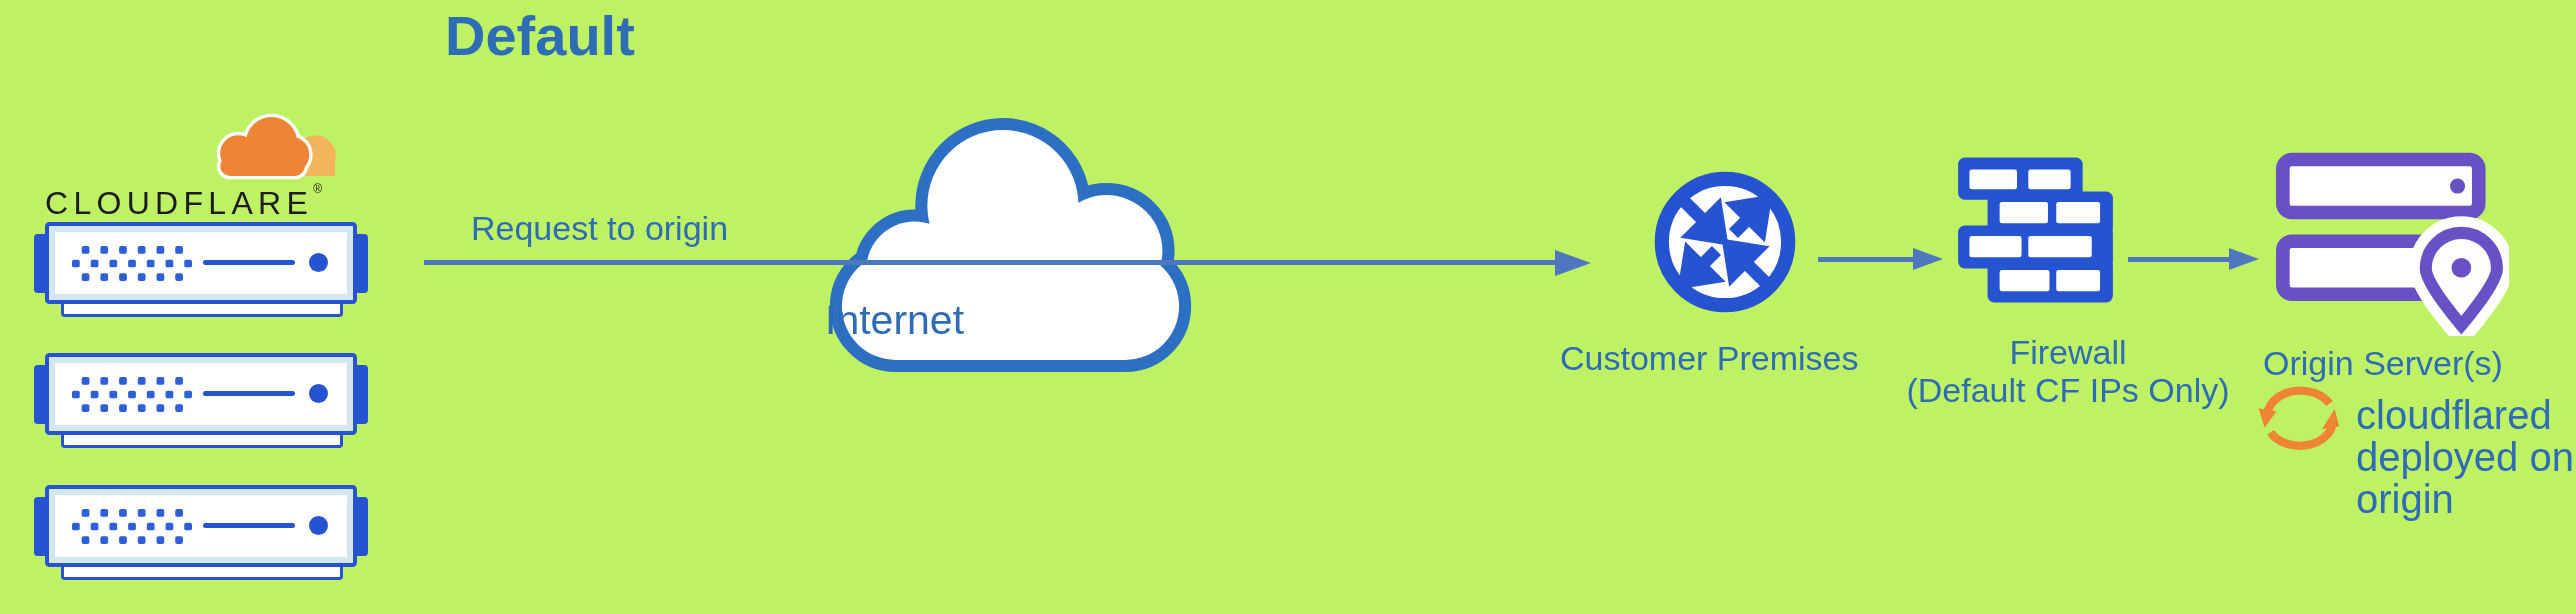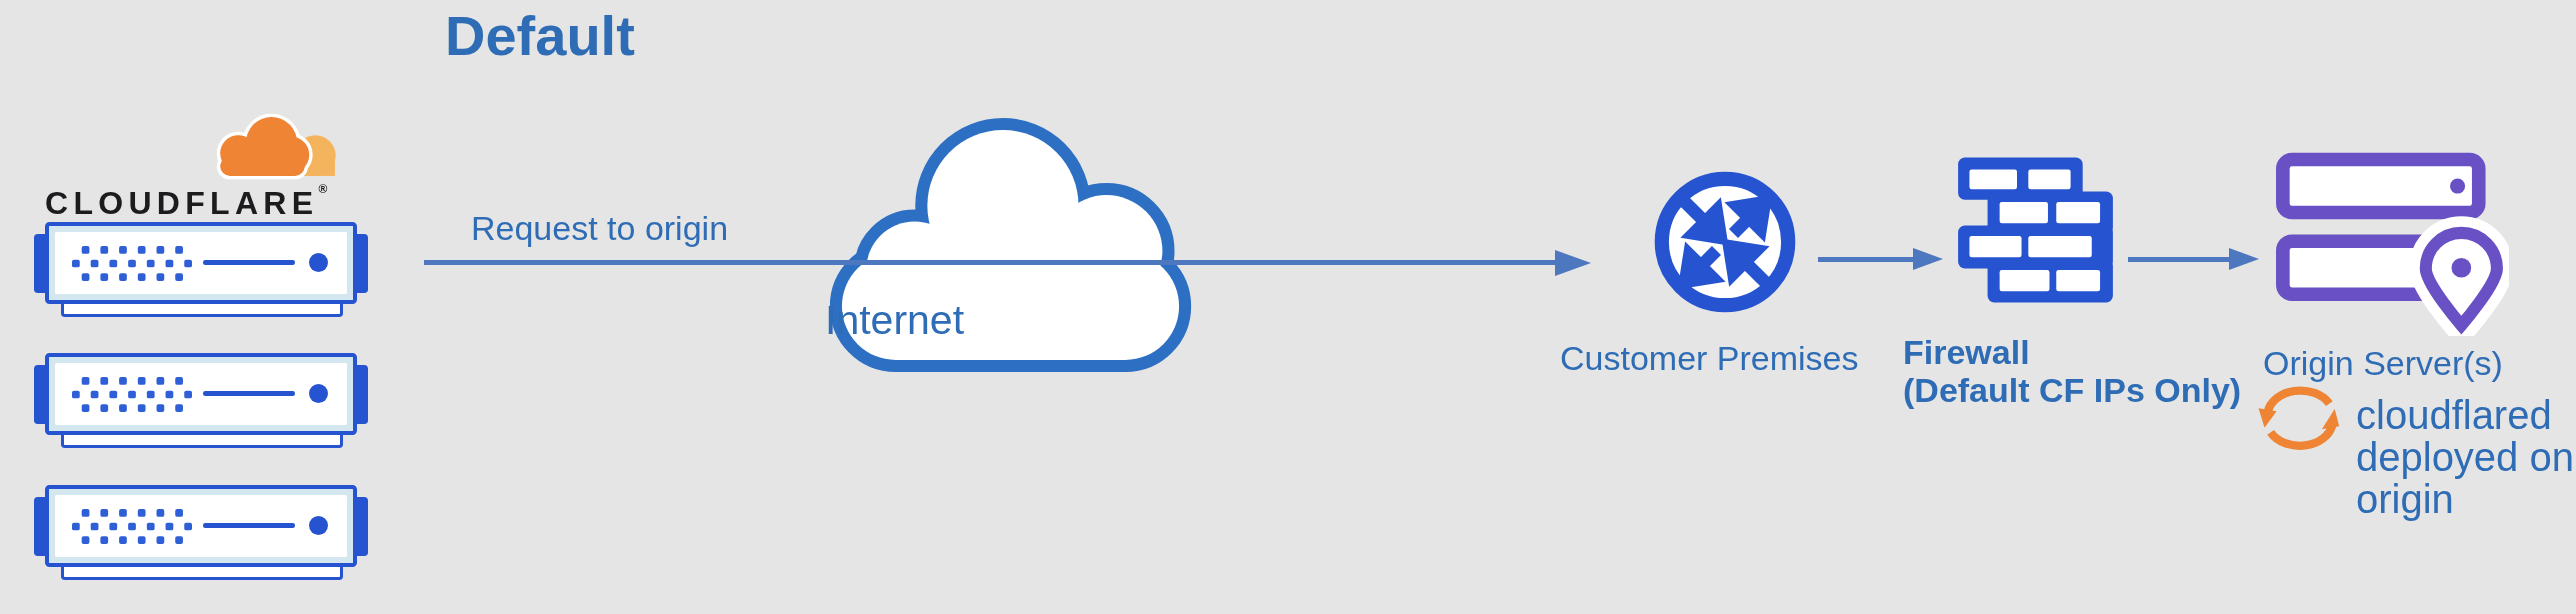--- a/index.html
+++ b/index.html
@@ -1,25 +1,25 @@
 <!DOCTYPE html>
 <html style="font-size:12px"><head>
 <meta charset="utf-8">
 <style>
   html,body{margin:0;padding:0;background:#fff;}
   #canvas{
-    position:relative;width:2576px;height:614px;background:#e5e5e5;overflow:hidden;
+    position:relative;width:2576px;height:614px;background:#bef264;overflow:hidden;
     font-family:"Liberation Sans",sans-serif;
   }
   
   #title{position:absolute;left:445px;top:1.5px;font-size:56px;font-weight:600;line-height:67px;color:#2e6cb5;}
   
   #cf-logo{position:absolute;left:30px;top:106px;width:333px;height:121px;}
   #cf-cloud-svg{position:absolute;left:157px;top:4.5px;width:157px;height:71px;}
-  #cf-wordmark{position:absolute;left:15px;top:76px;font-size:32px;font-weight:bold;letter-spacing:5.3px;color:#1c1c1e;white-space:nowrap;}
+  #cf-wordmark{position:absolute;left:15px;top:76px;font-size:32px;font-weight:normal;letter-spacing:5.3px;color:#1c1c1e;white-space:nowrap;}
   #cf-wordmark sup{font-size:12px;letter-spacing:0;vertical-align:21px;}
   
   .server{position:absolute;left:34px;width:334px;height:100px;}
   .server .tab{position:absolute;top:12px;width:18px;height:59px;background:#2653d0;border-radius:3.8px;z-index:0;}
   .server .tab.tl{left:0;}
   .server .tab.tr{right:0;}
   .server .tray{position:absolute;left:26.5px;top:74px;width:282px;height:21px;border:3.8px solid #2653d0;border-radius:3.8px;background:#fff;box-sizing:border-box;z-index:0;}
   .server .sbox{position:absolute;left:11.4px;top:0;width:312px;height:82px;background:#d5e7ee;border:4.5px solid #2653d0;border-radius:4.5px;box-sizing:border-box;z-index:1;}
   .server .sbox::before{content:"";position:absolute;inset:6px;background:#fff;border-radius:1.5px;}
   .server .dots{position:absolute;left:23px;top:19.7px;width:120px;height:35px;}
@@ -43,21 +43,21 @@
   
   #firewall-icon{position:absolute;left:1958px;top:156px;width:155px;height:148px;z-index:2;}
   
   #origin-icon{position:absolute;left:2270px;top:148px;width:239px;height:188px;z-index:2;}
   #sync-icon{position:absolute;left:2254px;top:384px;width:92px;height:68px;z-index:2;}
   
   .node-label{position:absolute;font-size:34px;line-height:38px;color:#2e6cb5;z-index:4;white-space:nowrap;}
   #request-label{left:471px;top:209px;}
   #cfip-label{left:382px;top:278px;line-height:37px;}
   #cpe-label{left:1560px;top:339px;}
-  #firewall-label{left:1903px;top:333px;width:330px;text-align:left;font-weight:bold;}
+  #firewall-label{left:1903px;top:333px;width:330px;text-align:center;}
   #origin-label{left:2263px;top:344px;}
   #cloudflared-note{left:2356px;top:394px;font-size:40px;line-height:42px;}
 </style>
 </head>
 <body>
 
 <div id="canvas">
 
   <svg width="0" height="0" style="position:absolute" aria-hidden="true">
     <defs>

